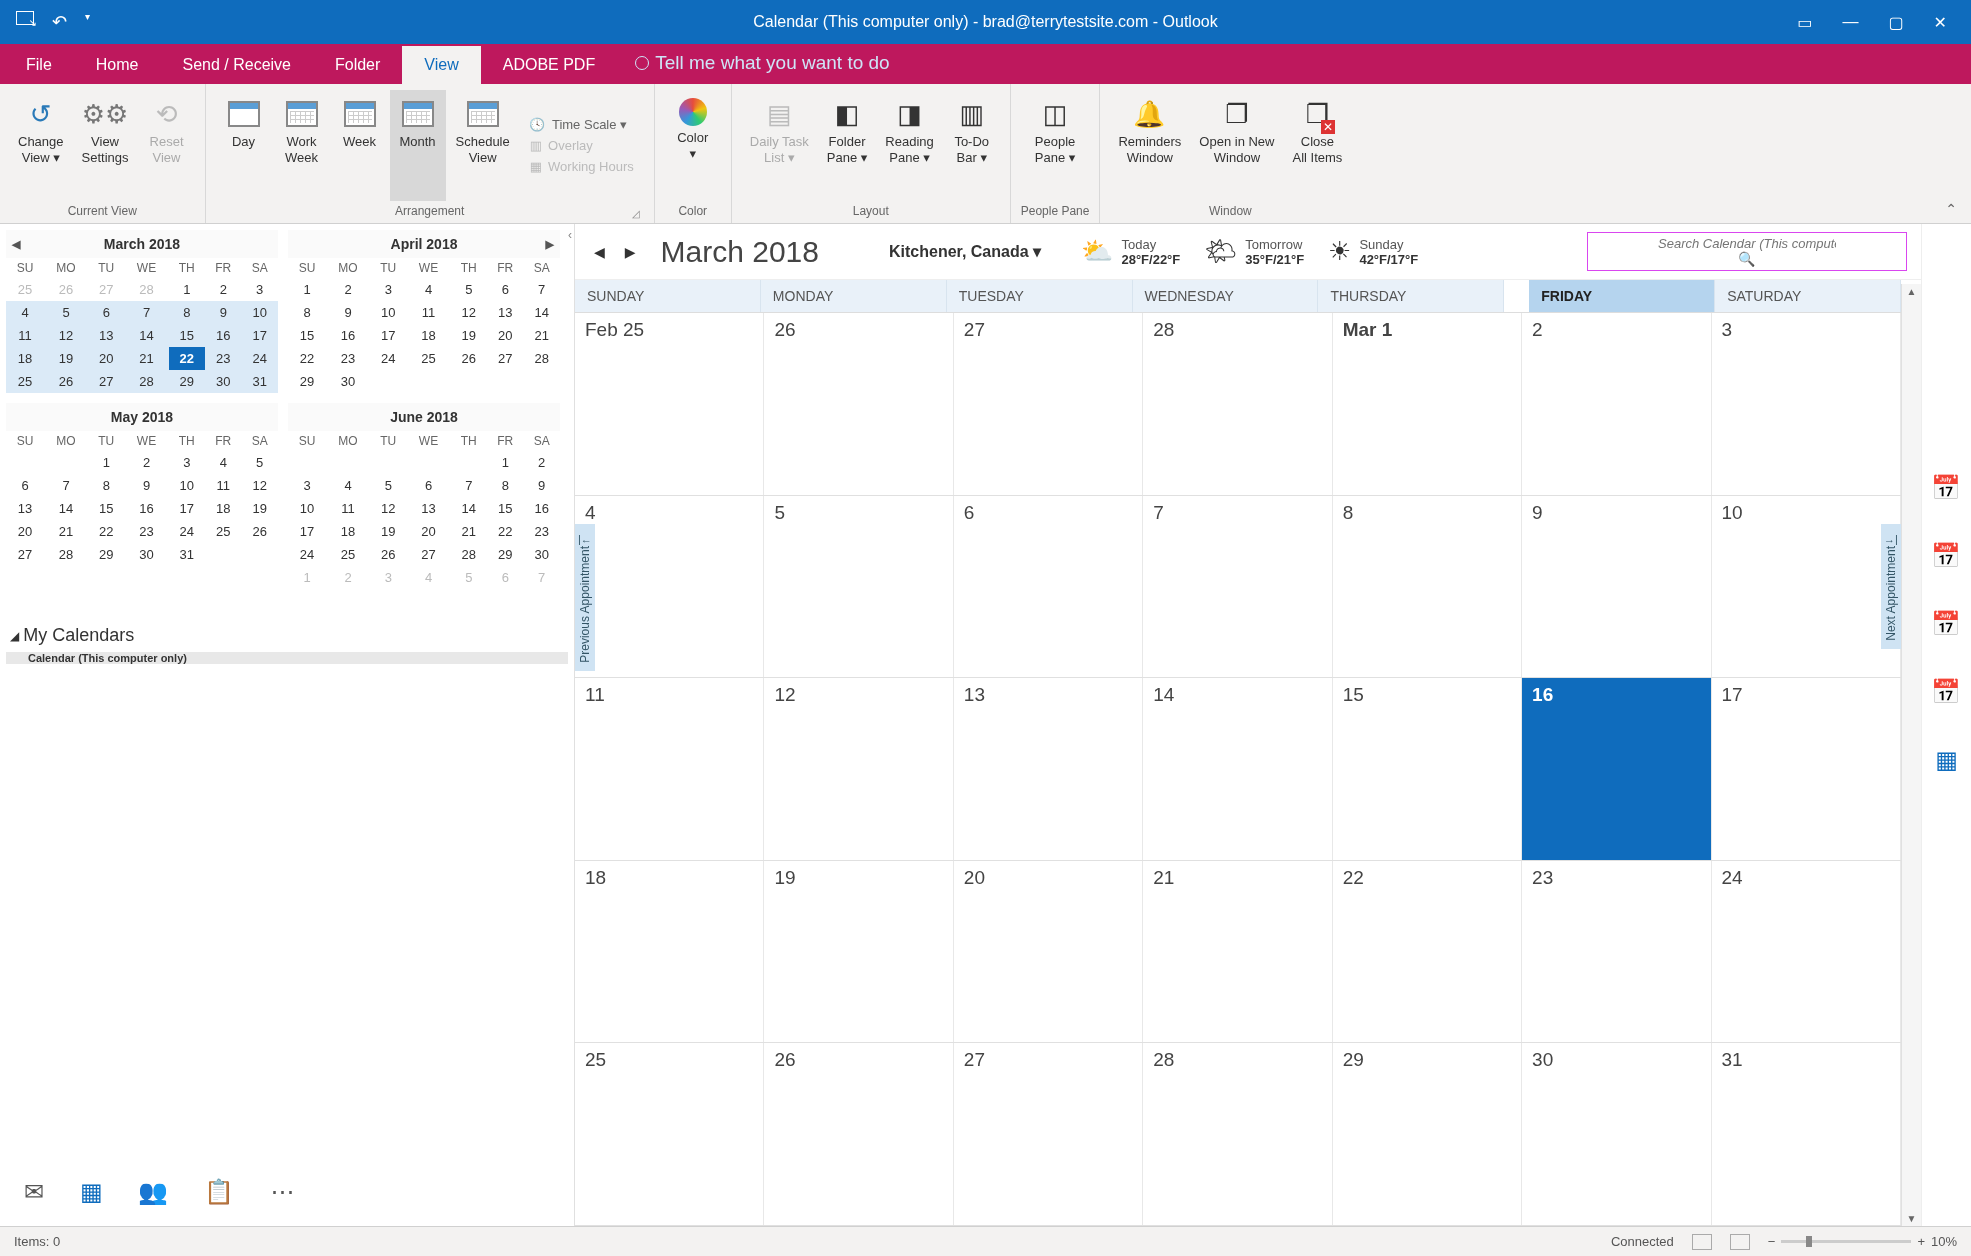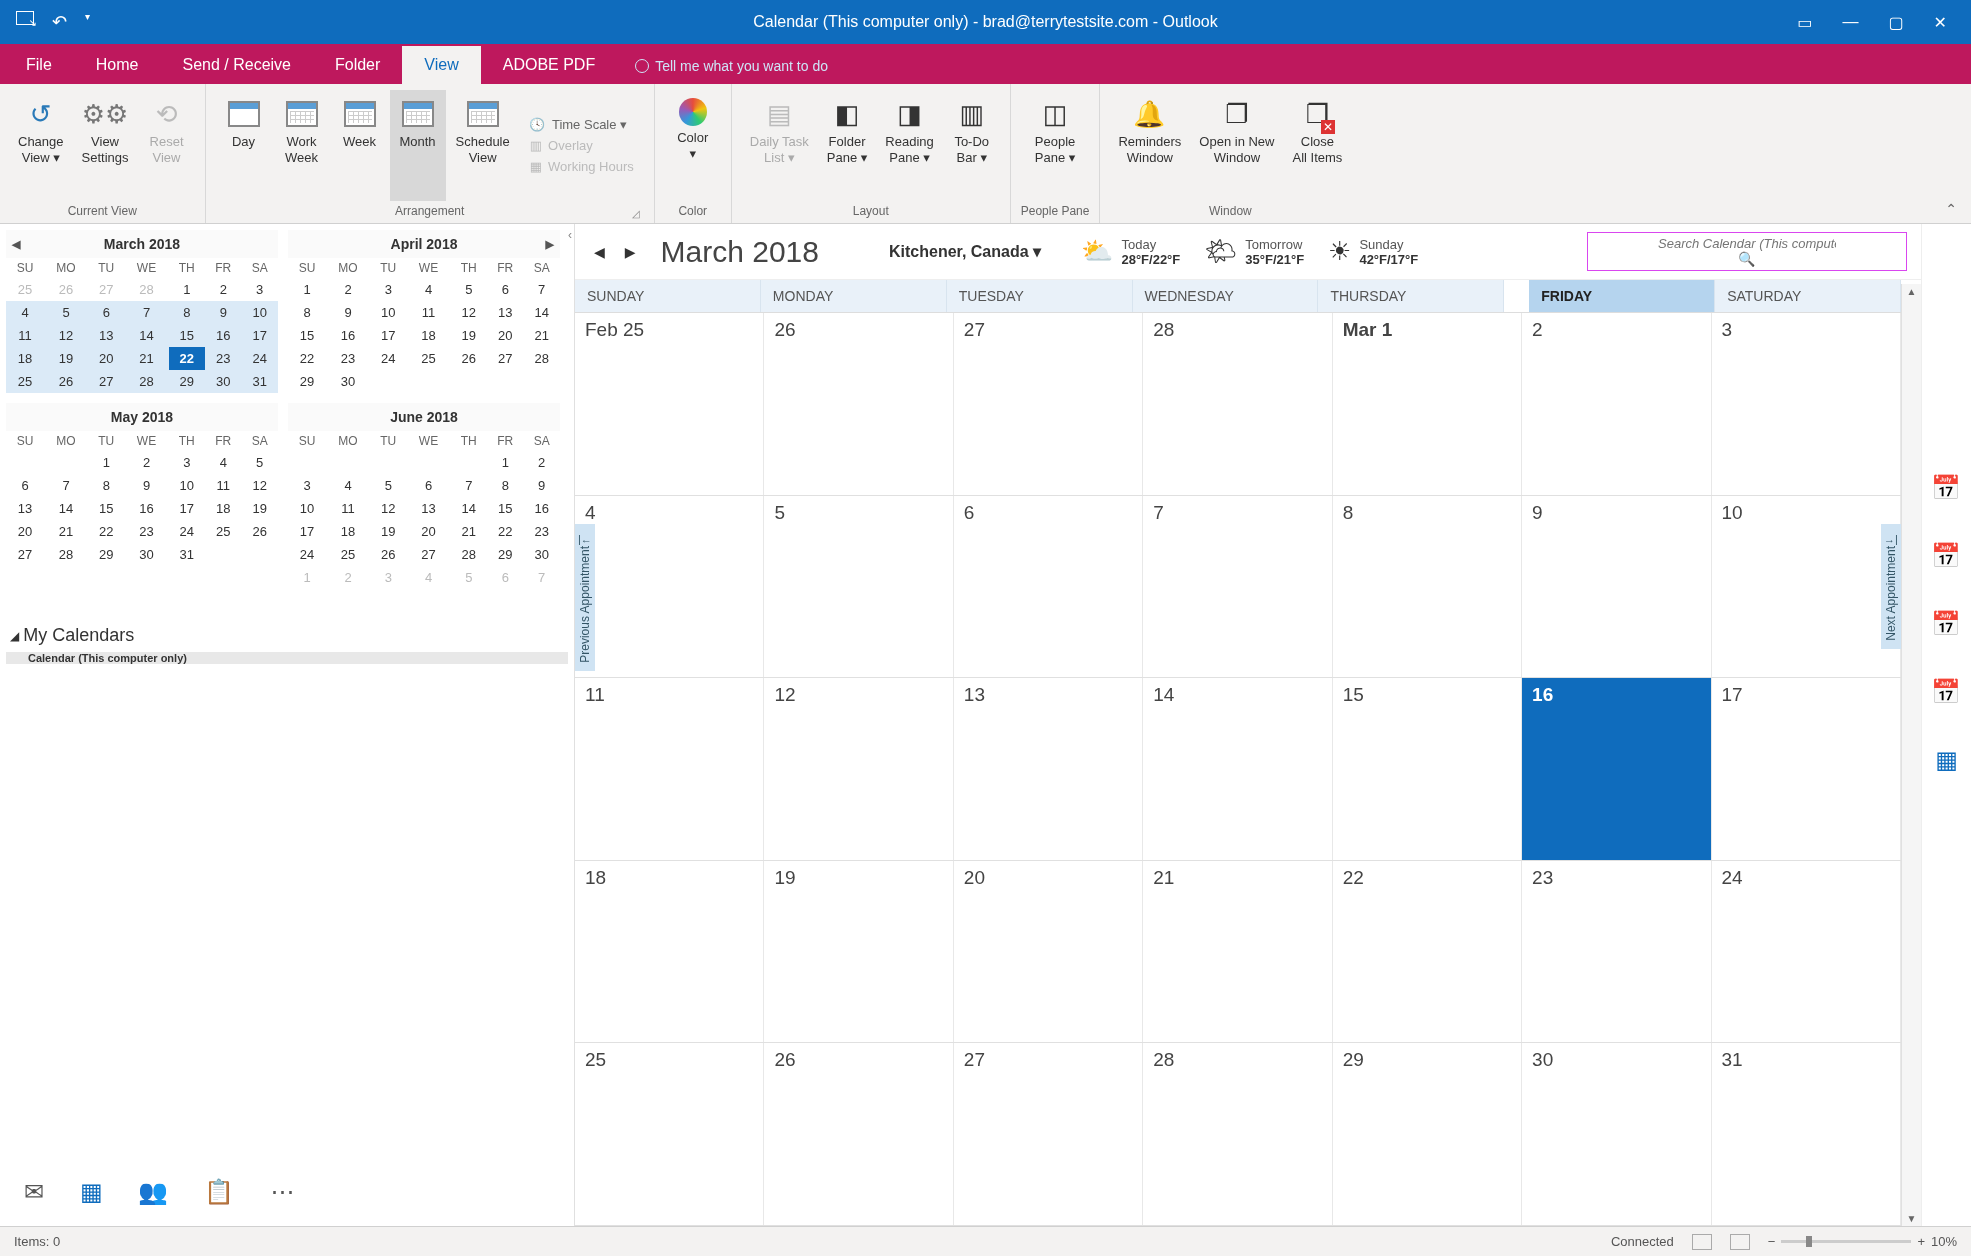--- a/index.html
+++ b/index.html
@@ -9,21 +9,21 @@
 .titlebar { height: 44px; background: #0f6cbd; display: flex; align-items: center; color: #fff; position: relative; }
 .titlebar .qat { display: flex; gap: 18px; padding-left: 16px; }
 .titlebar .title { position: absolute; left: 50%; transform: translateX(-50%); font-size: 16px; }
 .titlebar .winbtns { position: absolute; right: 0; display: flex; gap: 30px; padding-right: 24px; }
 .titlebar .winbtns span { cursor: pointer; font-size: 16px; }
 
 
 .menutabs { height: 40px; background: #be185d; display: flex; align-items: flex-end; padding-left: 4px; }
 .menutabs .tab { color: #fff; padding: 10px 22px; font-size: 16px; cursor: pointer; }
 .menutabs .tab.active { background: #f3f2f1; color: #0f6cbd; }
-.menutabs .tell { display: flex; align-items: center; gap: 6px; color: #cfe4f7; padding: 10px 18px; font-size: 14px; }
+.menutabs .tell { display: flex; align-items: center; gap: 6px; color: #cfe4f7; padding: 10px 18px; font-size: 19px; }
 .menutabs .bulb { width: 14px; height: 14px; border: 1.5px solid #cfe4f7; border-radius: 50%; display: inline-block; }
 
 
 .ribbon { height: 140px; background: #f3f2f1; border-bottom: 1px solid #d0d0d0; display: flex; position: relative; }
 .rgroup { border-right: 1px solid #d8d8d8; padding: 6px 10px 2px; display: flex; flex-direction: column; align-items: center; }
 .rgroup .btns { display: flex; gap: 2px; flex: 1; }
 .rgroup .glabel { font-size: 12px; color: #666; padding: 3px 0; }
 .rbtn { display: flex; flex-direction: column; align-items: center; justify-content: flex-start; padding: 4px 8px; cursor: pointer; min-width: 56px; }
 .rbtn.sel { background: #d8d8d8; }
 .rbtn .ic { width: 32px; height: 32px; margin: 4px 0; display: flex; align-items: center; justify-content: center; font-size: 26px; }

